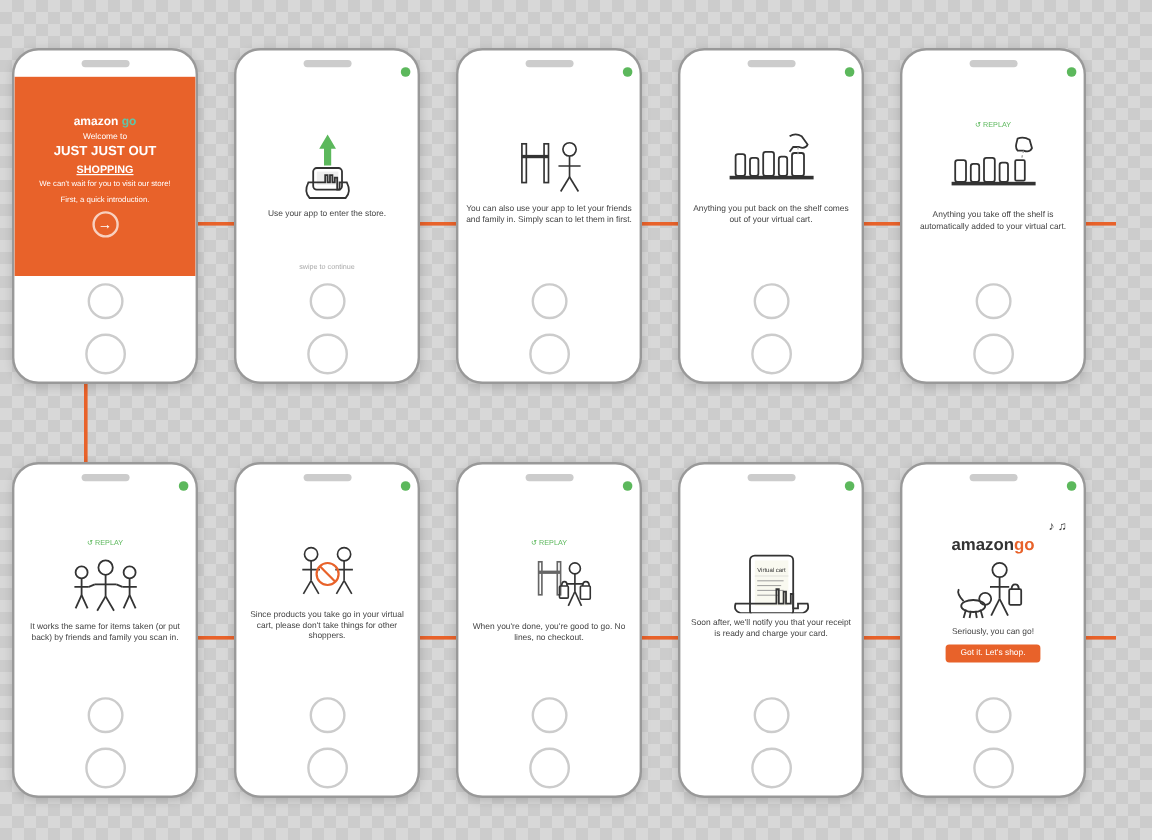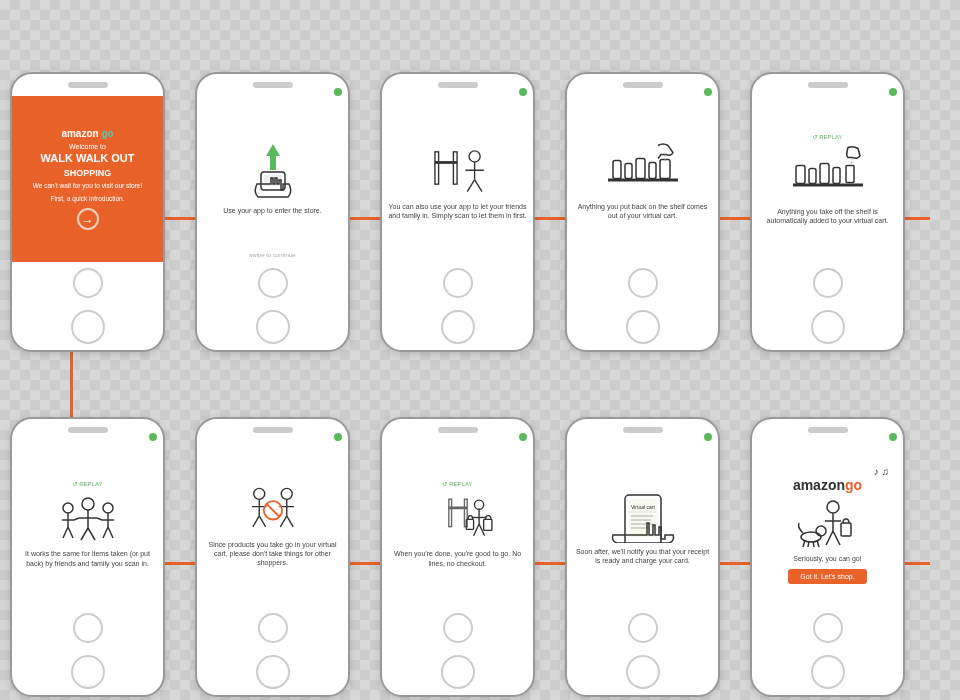--- a/index.html
+++ b/index.html
@@ -16,21 +16,20 @@
       background-position: 0 0, 0 10px, 10px -10px, -10px 0px;
       background-color: #d8d8d8;
       overflow: hidden;
       font-family: Arial, sans-serif;
     }
 
     .phones-container {
       position: relative;
       width: 960px;
       height: 545px;
-      margin-top: 32px;
     }
 
     
     .connector-line {
       position: absolute;
       background: #e8622a;
       height: 3px;
       z-index: 1;
     }
 
@@ -137,20 +136,21 @@
       font-size: 11px;
       font-weight: bold;
       line-height: 1.2;
       margin-bottom: 3px;
     }
 
     .shopping-text {
       font-size: 9px;
       font-weight: bold;
       margin-bottom: 4px;
+      text-decoration: underline;
     }
 
     .cant-wait {
       font-size: 6.5px;
       margin-bottom: 4px;
       line-height: 1.3;
     }
 
     .intro-text {
       font-size: 6.5px;
@@ -264,21 +264,21 @@
   <div class="connector-line-v line-vert"></div>
 
   <div class="phone phone-orange p1">
     <div class="status-bar orange-status">
       <span>9:44 AM</span>
         <span>●●●</span>
     </div>
     <div class="phone-screen">
       <div class="amazon-go-logo">amazon <span style="color:#60c5a8;">go</span></div>
       <div class="welcome-text">Welcome to</div>
-      <div class="just-walk-out">WALK WALK OUT</div>
+      <div class="just-walk-out">JUST JUST OUT</div>
       <div class="shopping-text">SHOPPING</div>
       <div class="cant-wait">We can't wait for you to visit our store!</div>
       <div class="intro-text">First, a quick introduction.</div>
       <div class="arrow-btn">→</div>
     </div>
     <div style="width:30px;height:30px;border:2px solid #ccc;border-radius:50%;margin:6px auto 6px;"></div>
   </div>
 
   <div class="phone p2">
     <div class="status-bar">

